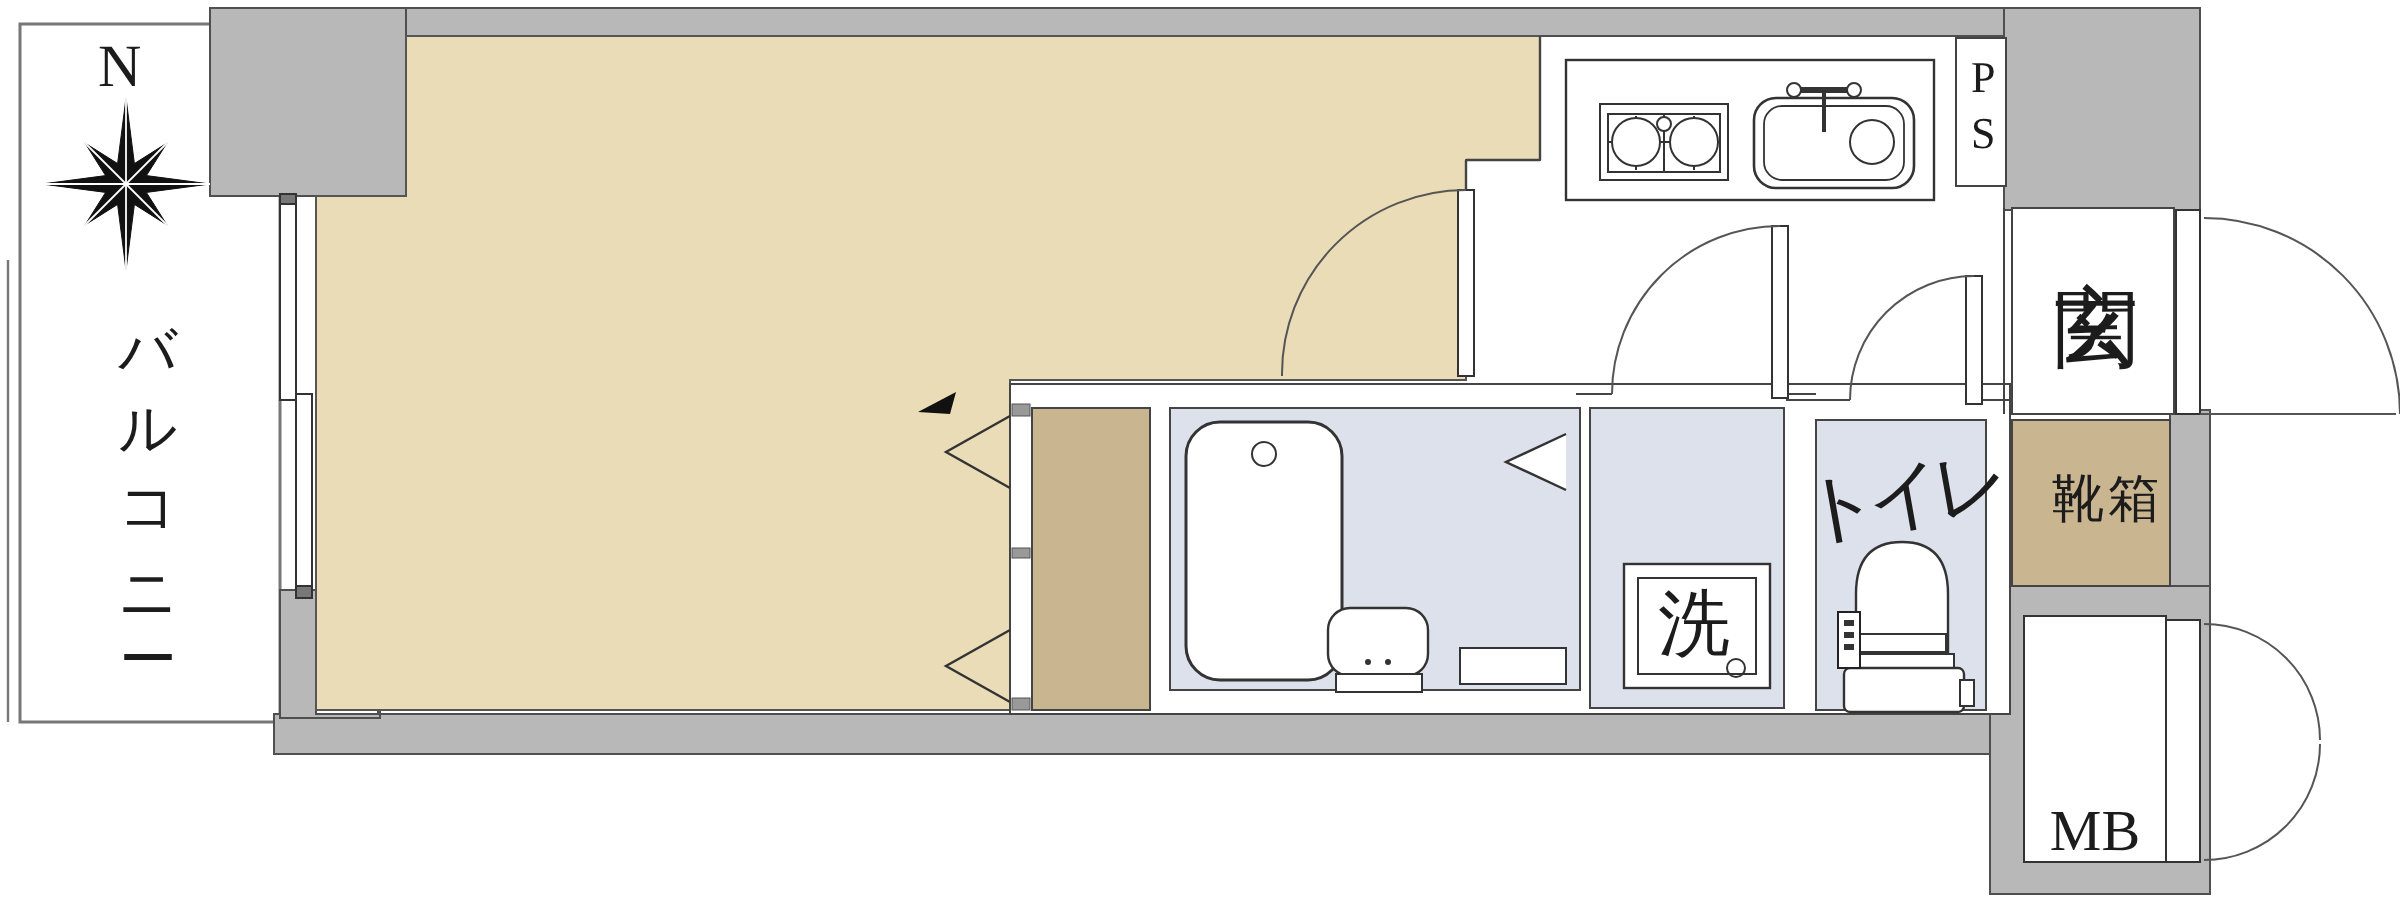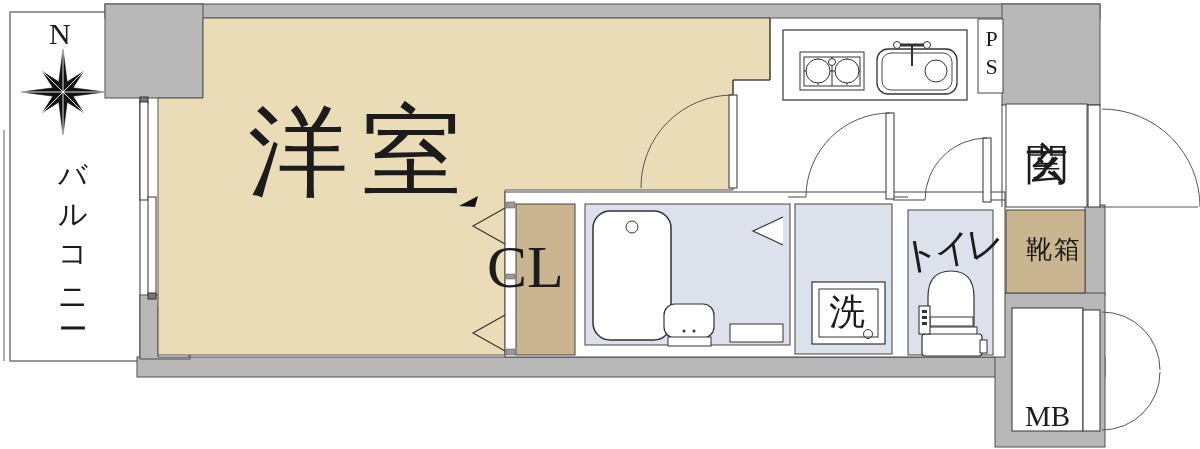--- a/index.html
+++ b/index.html
@@ -177,22 +177,20 @@
       <line x1="63" y1="92" x2="83.5" y2="71.5"></line>
           <line x1="63" y1="92" x2="83.5" y2="112.5"></line>
       <line x1="63" y1="92" x2="42.5" y2="112.5"></line>
           <line x1="63" y1="92" x2="42.5" y2="71.5"></line>
     </g>
   </g>
 </svg>
 
   <div class="lbl lbl-n">N</div>
   <div class="lbl v lbl-balcony">バルコニー</div>
-  <div class="lbl lbl-yoshitsu">洋室</div>
-  <div class="lbl lbl-cl">CL</div>
   <div class="lbl lbl-wash">洗</div>
   <div class="lbl lbl-toilet">トイレ</div>
   <div class="lbl v lbl-genkan">玄関</div>
   <div class="lbl lbl-shoebox">靴箱</div>
   <div class="lbl v lbl-ps">PS</div>
   <div class="lbl lbl-mbps">
     <div>MB</div>
     
   </div>
 </div>

